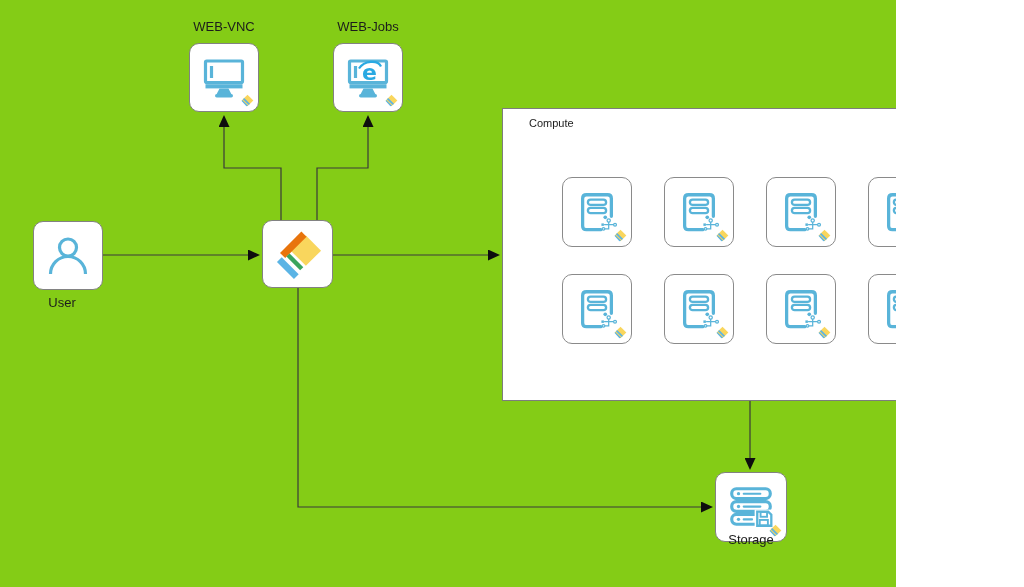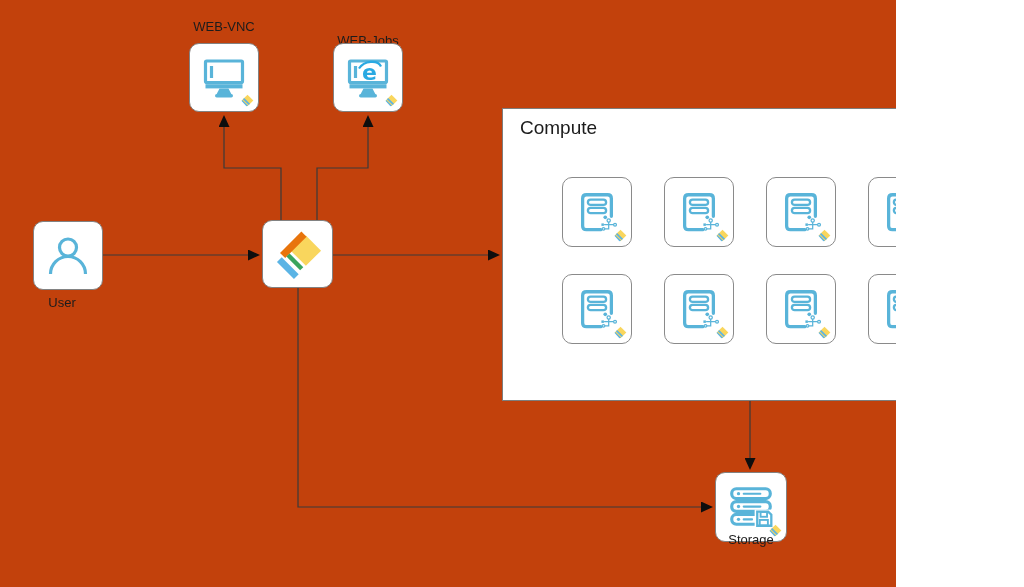--- a/index.html
+++ b/index.html
@@ -1,34 +1,34 @@
 <!DOCTYPE html>
 <html><head>
 <meta charset="utf-8">
 <style>
   html,body{margin:0;padding:0;background:#fff;}
   .canvas{
-    position:relative;width:896px;height:587px;background:#c2410c;overflow:hidden;
+    position:relative;width:896px;height:587px;background:#84cc16;overflow:hidden;
     font-family:"Liberation Sans", sans-serif;color:#1f1f1f;
   }
   .edges{position:absolute;left:0;top:0;width:1024px;height:587px;pointer-events:none;}
   .node{
     position:absolute;background:#fff;border:1.5px solid #828282;border-radius:10px;
     display:flex;align-items:center;justify-content:center;box-sizing:border-box;
   }
   .node .icon{display:block;}
   .badge{position:absolute;right:4px;bottom:4px;width:13px;height:13px;}
   .node-label{
     position:absolute;width:120px;text-align:center;font-size:13px;line-height:15px;color:#1c1c1c;
   }
   .compute-box{
     position:absolute;left:502px;top:108px;width:497px;height:293px;
     border:1.4px solid #7d7d7d;background:#fff;box-sizing:border-box;
   }
-  .compute-label{position:absolute;left:17px;top:8px;font-size:19px;color:#1c1c1c;}
+  .compute-label{position:absolute;left:26px;top:8px;font-size:11px;color:#1c1c1c;}
   .vm-node{
     position:absolute;width:70px;height:70px;background:#fff;border:1.5px solid #8a8a8a;
     border-radius:10px;display:flex;align-items:center;justify-content:center;box-sizing:border-box;
   }
   svg{overflow:visible;}
 </style>
 </head>
 <body>
 
 <svg width="0" height="0" style="position:absolute" aria-hidden="true">
@@ -134,21 +134,21 @@
   <div class="node-label" style="left:164px;top:19px;">WEB-VNC</div>
   <div class="node" style="left:189px;top:43px;width:70px;height:69px;">
     <svg class="icon" width="50" height="48">
         <use href="#sym-monitor"></use>
       </svg>
     <svg class="badge">
         <use href="#sym-badge"></use>
       </svg>
   </div>
 
-  <div class="node-label" style="left:308px;top:33px;">WEB-Jobs</div>
+  <div class="node-label" style="left:308px;top:19px;">WEB-Jobs</div>
   <div class="node" style="left:333px;top:43px;width:70px;height:69px;">
     <svg class="icon" width="50" height="48">
         <use href="#sym-monitor-ie"></use>
       </svg>
     <svg class="badge">
         <use href="#sym-badge"></use>
       </svg>
   </div>
 
   <div class="node" style="left:33px;top:221px;width:70px;height:69px;">

